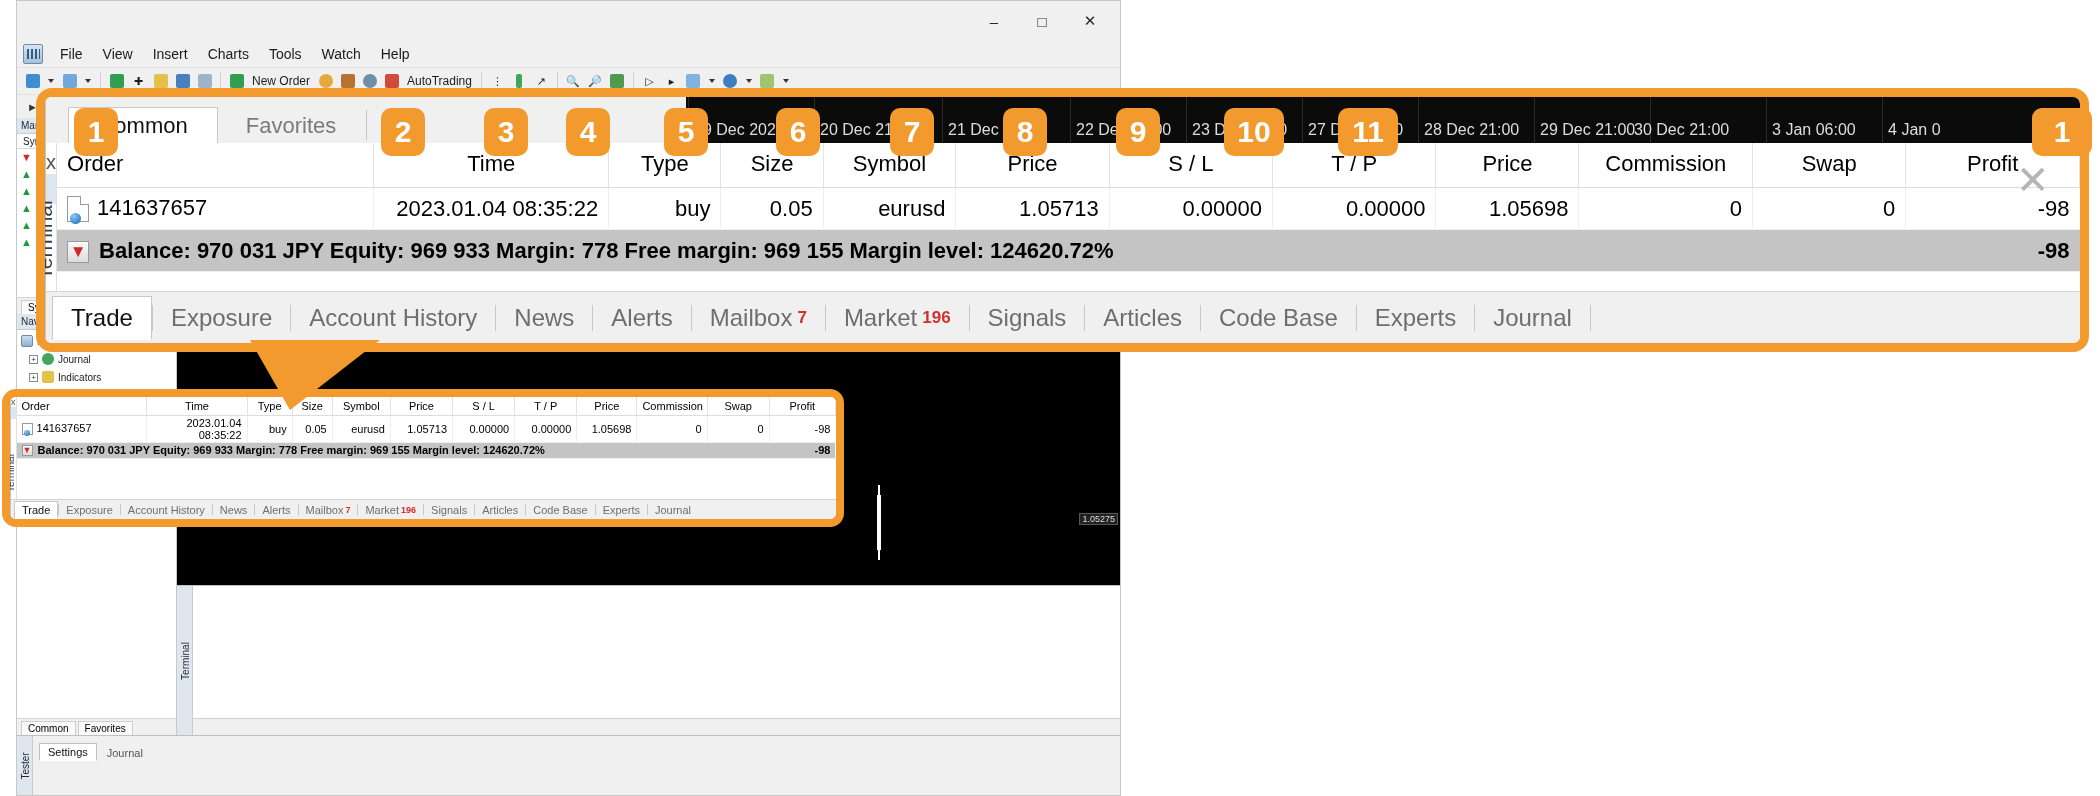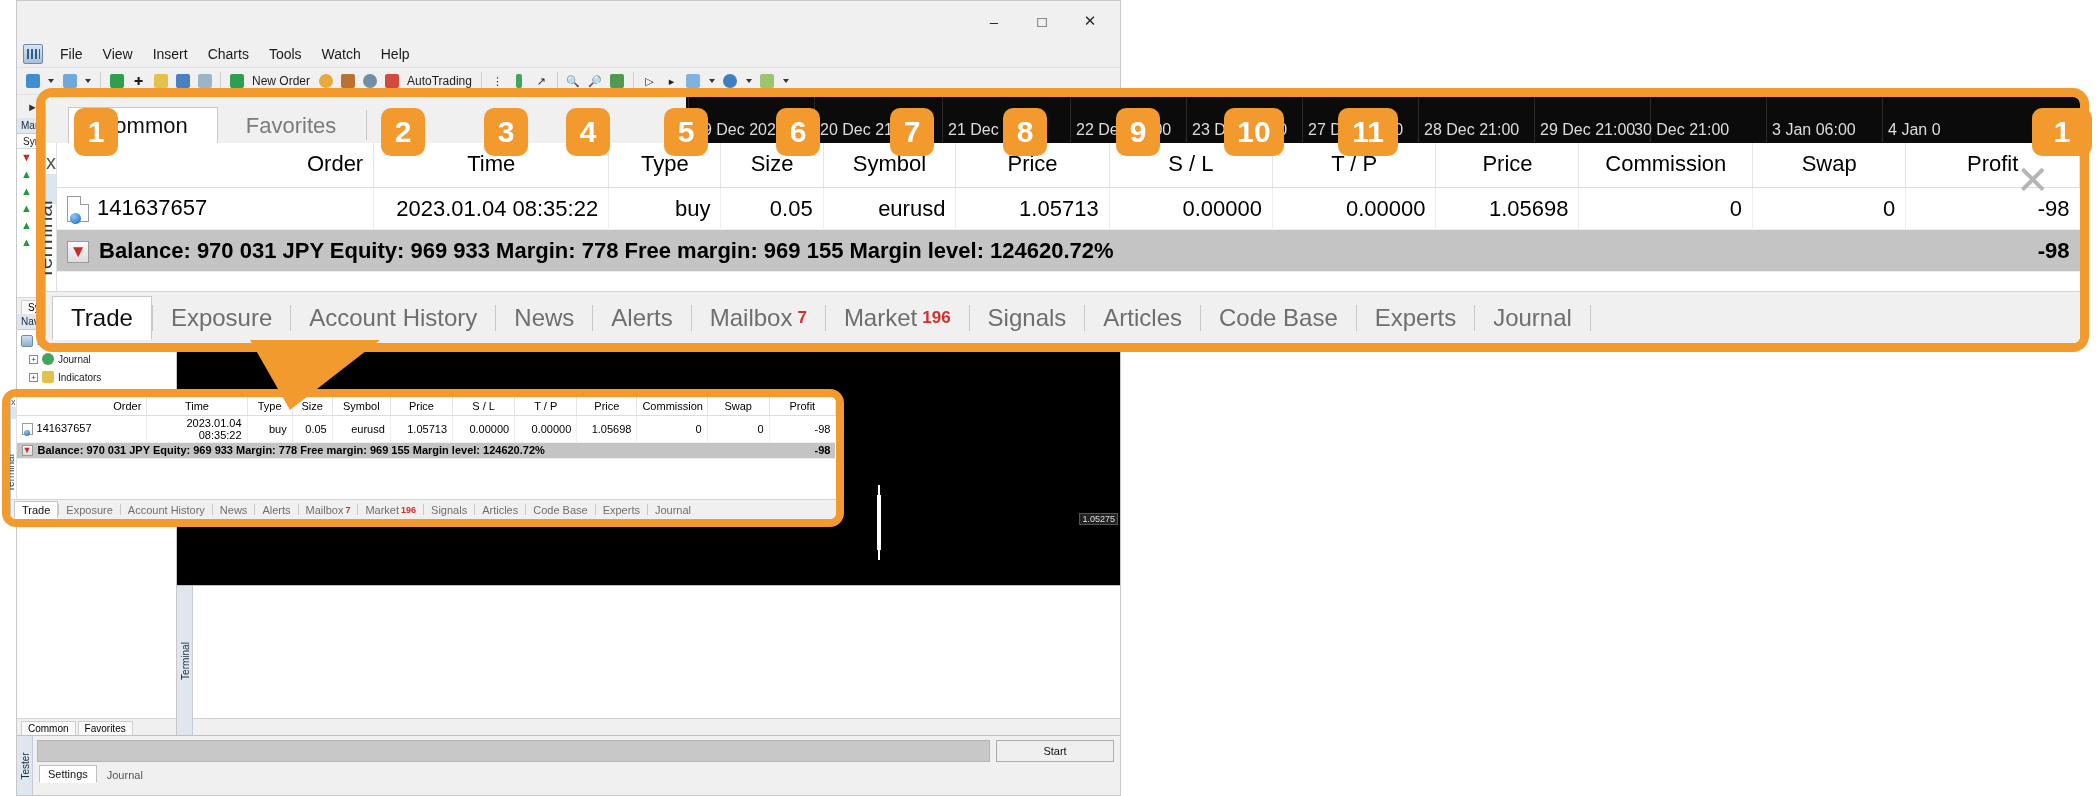--- a/index.html
+++ b/index.html
@@ -100,21 +100,21 @@
   .t-tab.active { background:#fff; border:1px solid #c0c0c0; border-bottom:1px solid #fff; color:#111;margin-top:8px; }
 
   .statusbar { height:22px; flex:0 0 22px; background:#f0f0f0; border-top:1px solid #c8c8c8;
                display:flex; align-items:center; font-size:11px; color:#222; }
   .sb-cell { border-right:1px solid #d8d8d8; height:100%; display:flex; align-items:center; padding:0 8px; }
 
   
   .tt { width:100%; border-collapse:collapse; table-layout:fixed; background:#fff; }
   .tt th { font-weight:400; color:#000; background:#fff; border-right:1px solid #e3e3e3;
     border-bottom:1px solid #dcdcdc; text-align:center; }
-  .tt th.l { text-align:right; }
+  .tt th.l { text-align:left; }
   .tt td { border-right:1px solid #efefef; border-bottom:1px solid #efefef; text-align:right; color:#000; }
   .tt td.l { text-align:left; }
 
   
   #callout-big {
     position:absolute; left:36px; top:88px; width: 2053px; height: 264px;
     background:#ffffff; border: 9px solid #f29a2e; border-radius: 16px;
     overflow:hidden;
   }
   #callout-big-inner { position:absolute; inset:0; display:flex; background:#ffffff; }
@@ -417,24 +417,20 @@
           </div>
         </div>
       </div>
     </div>
 
     <div class="tester-dock">
       <div class="vstrip">
         <span>Tester</span>
       </div>
       <div class="tester-body">
-        <div class="tester-row">
-          <div class="tester-bar"></div>
-          <div class="start-btn">Start</div>
-        </div>
         <div class="tester-tabs">
           <div class="t-tab active">Settings</div>
           <div class="t-tab">Journal</div>
         </div>
       </div>
     </div>
 
   </div>
 
   <svg id="connector" viewBox="0 0 240 70" preserveAspectRatio="none">

